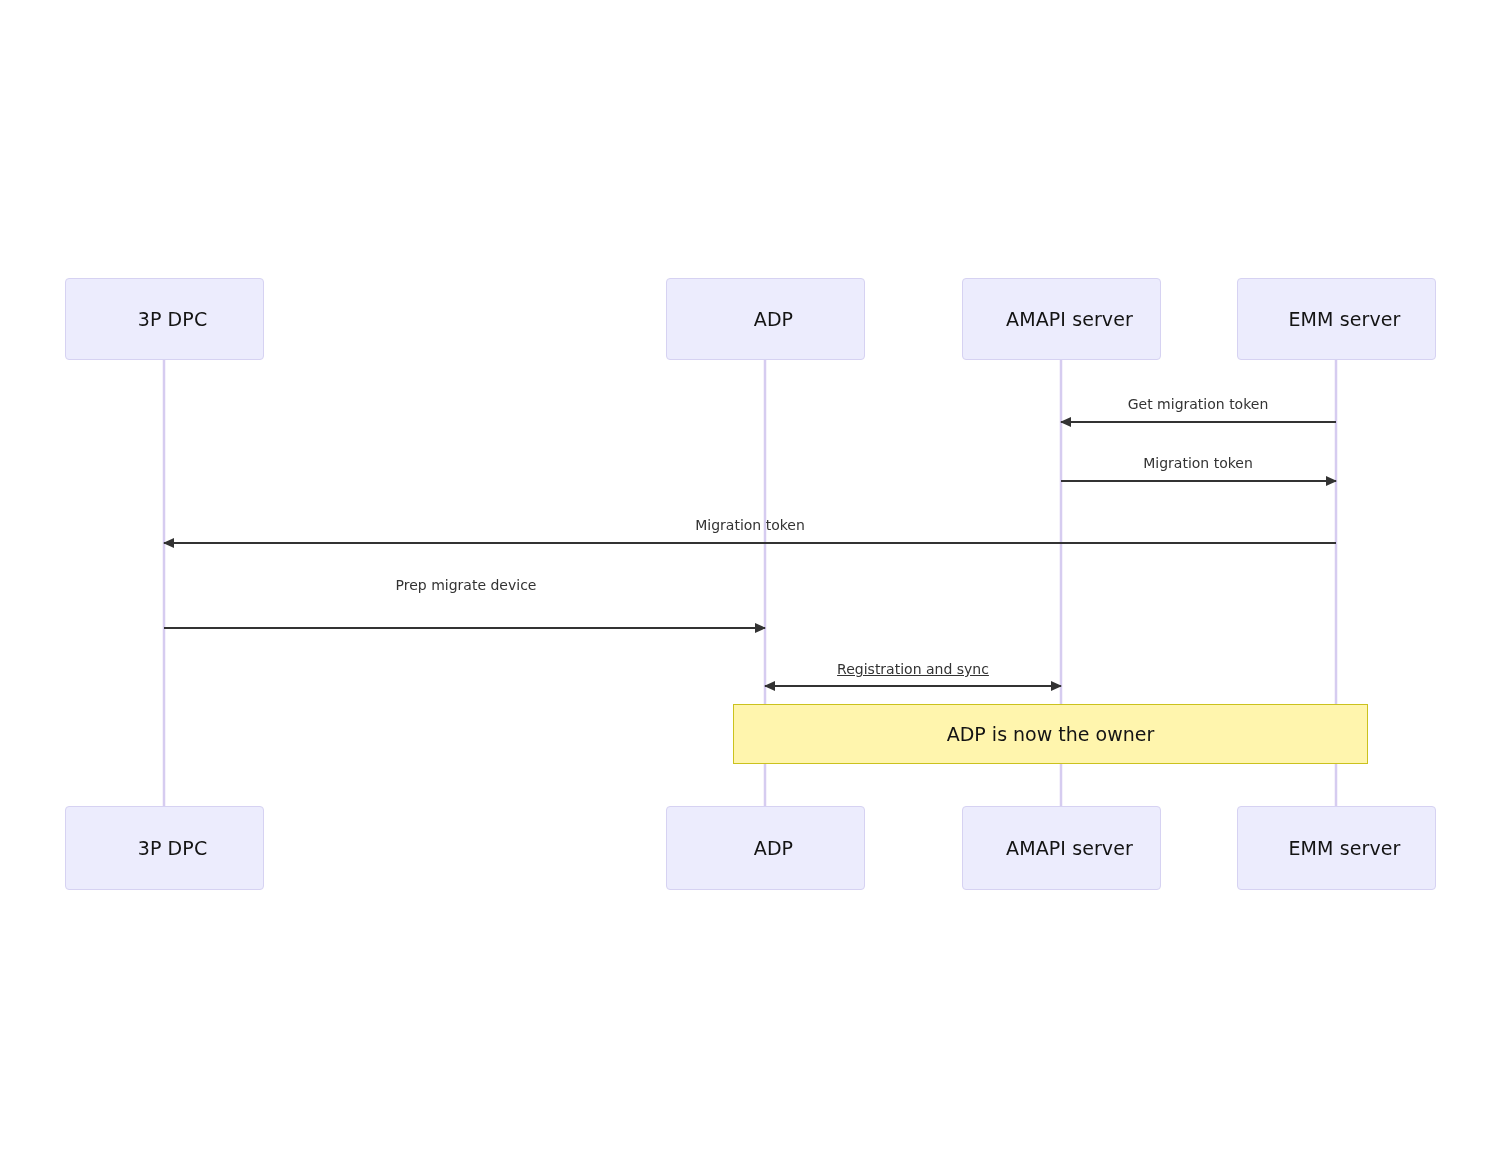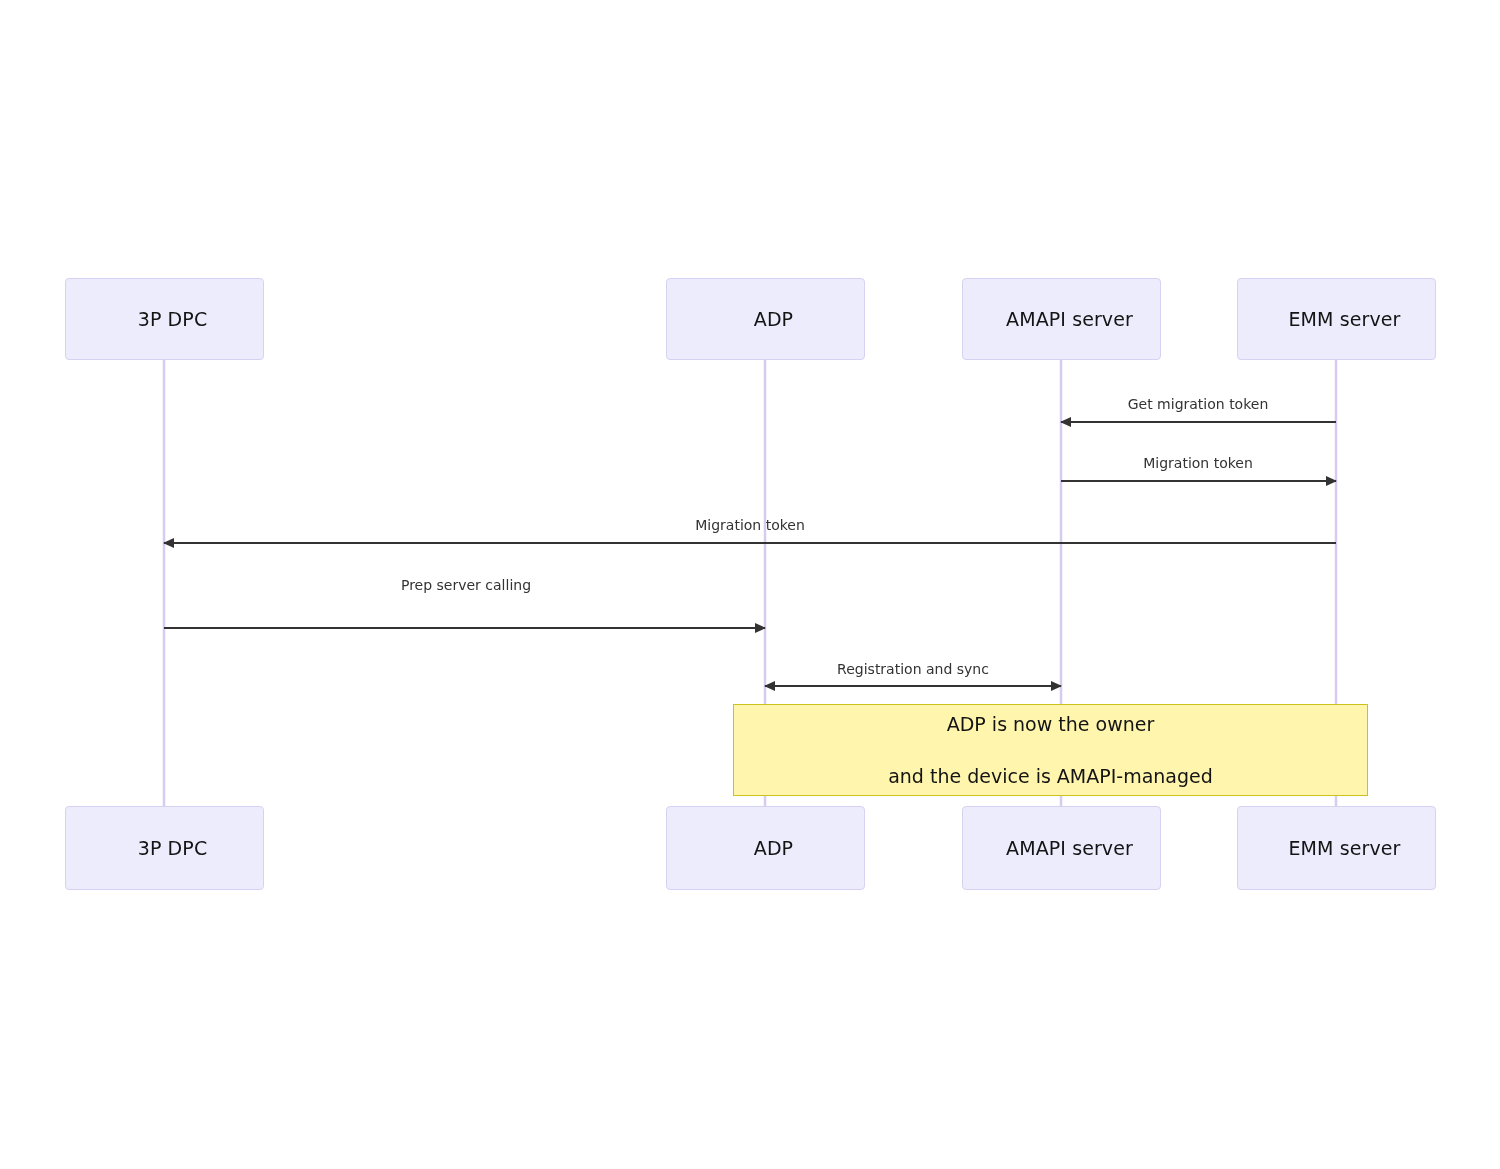--- a/index.html
+++ b/index.html
@@ -122,36 +122,35 @@
         <span class="participant-label">ADP</span>
       </div>
       <div class="participant-box" style="left: 962px; top: 806px; width: 199px; height: 84px;">
         <span class="participant-label">AMAPI server</span>
       </div>
       <div class="participant-box" style="left: 1237px; top: 806px; width: 199px; height: 84px;">
         <span class="participant-label">EMM server</span>
       </div>
     </div>
   <div id="notes">
-      <div class="note-box" style="left: 733px; top: 704px; width: 635px; height: 92px; gap: 24px;">
+      <div class="note-box" style="left: 733px; top: 704px; width: 635px; height: 60px; gap: 24px;">
         <div class="note-line">ADP is now the owner</div>
-        <div class="note-line">and the device is AMAPI-managed</div>
       </div>
     </div>
   <div id="labels">
       <div class="msg-label" style="left: 1198px; top: 391px;">
         <span class="l2">Get migration token</span>
       </div>
       <div class="msg-label" style="left: 1198px; top: 450px;">
         <span class="l2">Migration token</span>
       </div>
       <div class="msg-label" style="left: 750px; top: 512px;">
         <span class="l2">Migration token</span>
       </div>
       <div class="msg-label" style="left: 466px; top: 572px;">
-        <span class="l2">Prep server calling</span>
+        <span class="l2">Prep migrate device</span>
       </div>
-      <div class="msg-label" style="left: 913px; top: 656px;">
+      <div class="msg-label" style="left: 913px; top: 656px; text-decoration: underline;">
         <span class="l2">Registration and sync</span>
       </div>
     </div>
 
 </div>
 
 </body></html>

